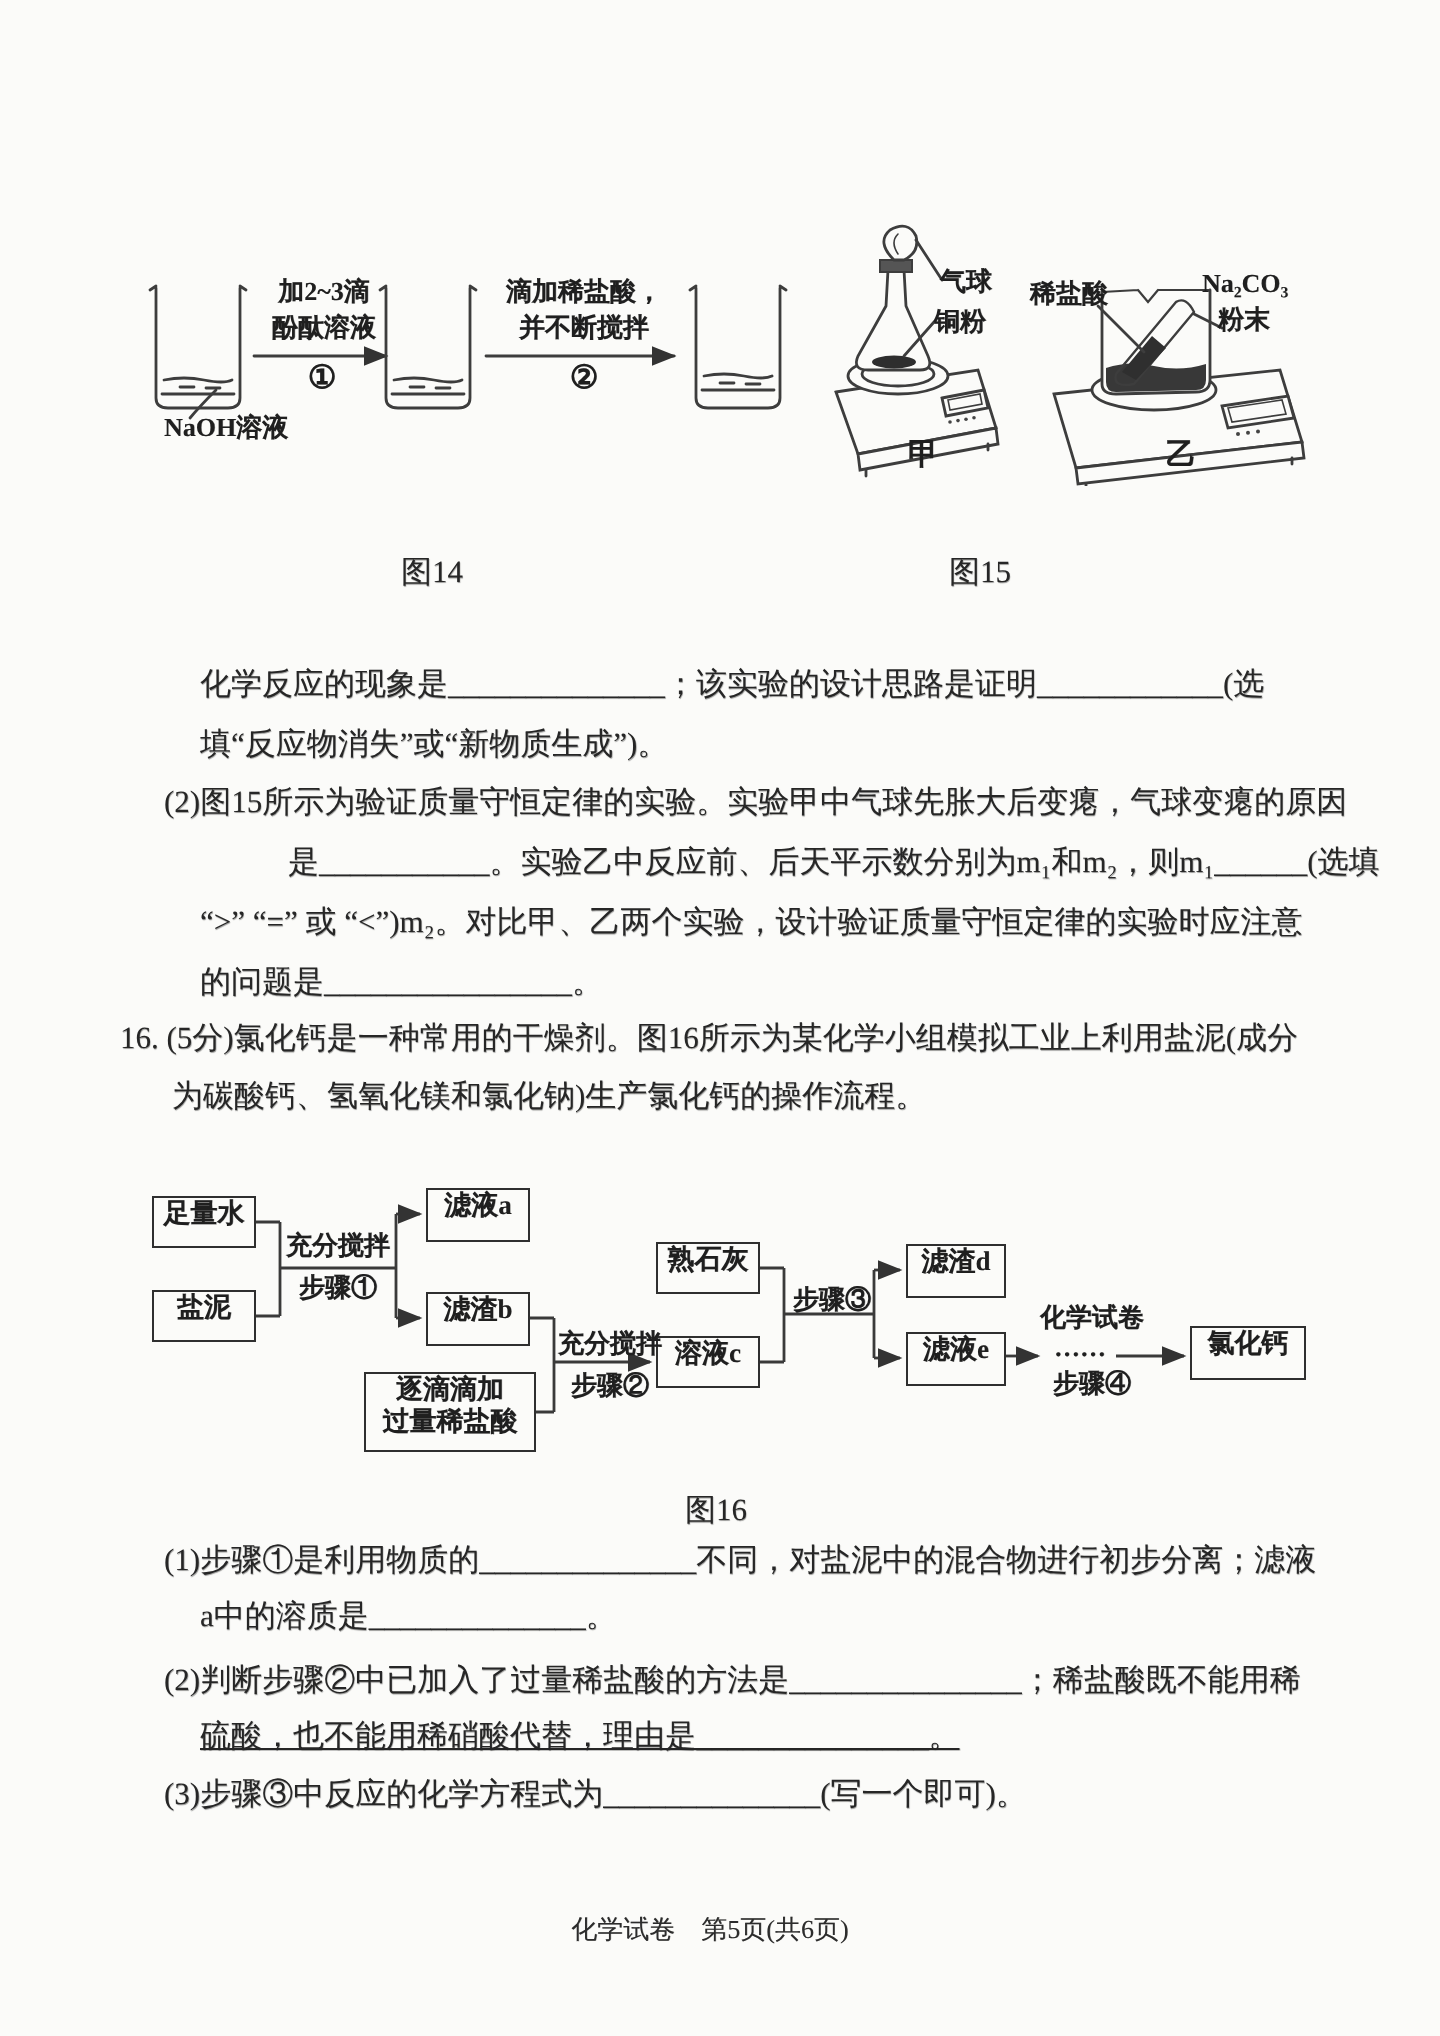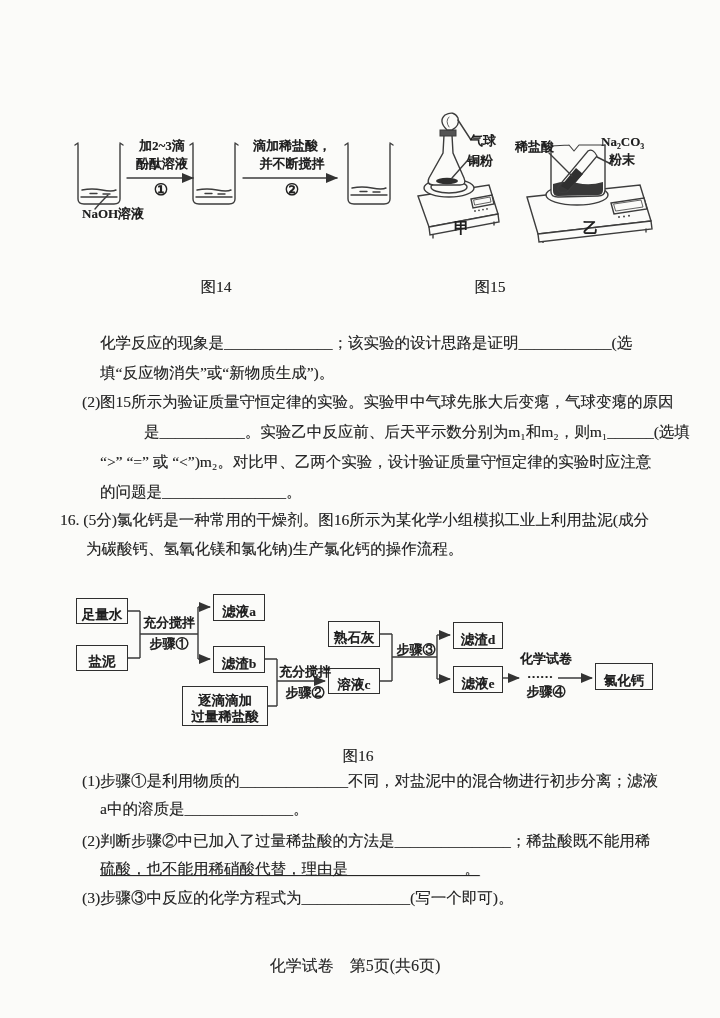--- a/index.html
+++ b/index.html
@@ -13,29 +13,29 @@
     color:#262626;text-shadow:0.3px 0.3px 0.4px rgba(40,40,40,.45);
   }
   .lbl{
     position:absolute;white-space:nowrap;font-weight:bold;font-size:13px;line-height:16px;
     color:#1f1f1f;text-shadow:0.2px 0.2px 0.3px rgba(40,40,40,.4);
   }
   .ctr{text-align:center;}
   .stepnum{font-size:16px;}
   .fbox{
     position:absolute;box-sizing:border-box;border:1.6px solid #2f2f2f;
-    display:flex;flex-direction:column;align-items:center;justify-content:flex-end;
+    display:flex;flex-direction:column;align-items:center;justify-content:flex-start;
     font-weight:bold;font-size:13.5px;line-height:16px;color:#1f1f1f;
     background:#fbfbf9;text-align:center;white-space:nowrap;
     text-shadow:0.2px 0.2px 0.3px rgba(40,40,40,.4);
   }
   svg{position:absolute;}
   .footer{
     position:absolute;left:0;top:956px;width:710px;text-align:center;
-    font-size:16px;color:#2c2c2c;text-shadow:0.2px 0.2px 0.3px rgba(40,40,40,.4);
+    font-size:13px;color:#2c2c2c;text-shadow:0.2px 0.2px 0.3px rgba(40,40,40,.4);
   }
 </style>
 </head>
 <body>
 
 <div id="page">
 
 
   <svg style="left:60px;top:108px;" width="640" height="135" viewBox="0 0 640 135">
     <defs>

